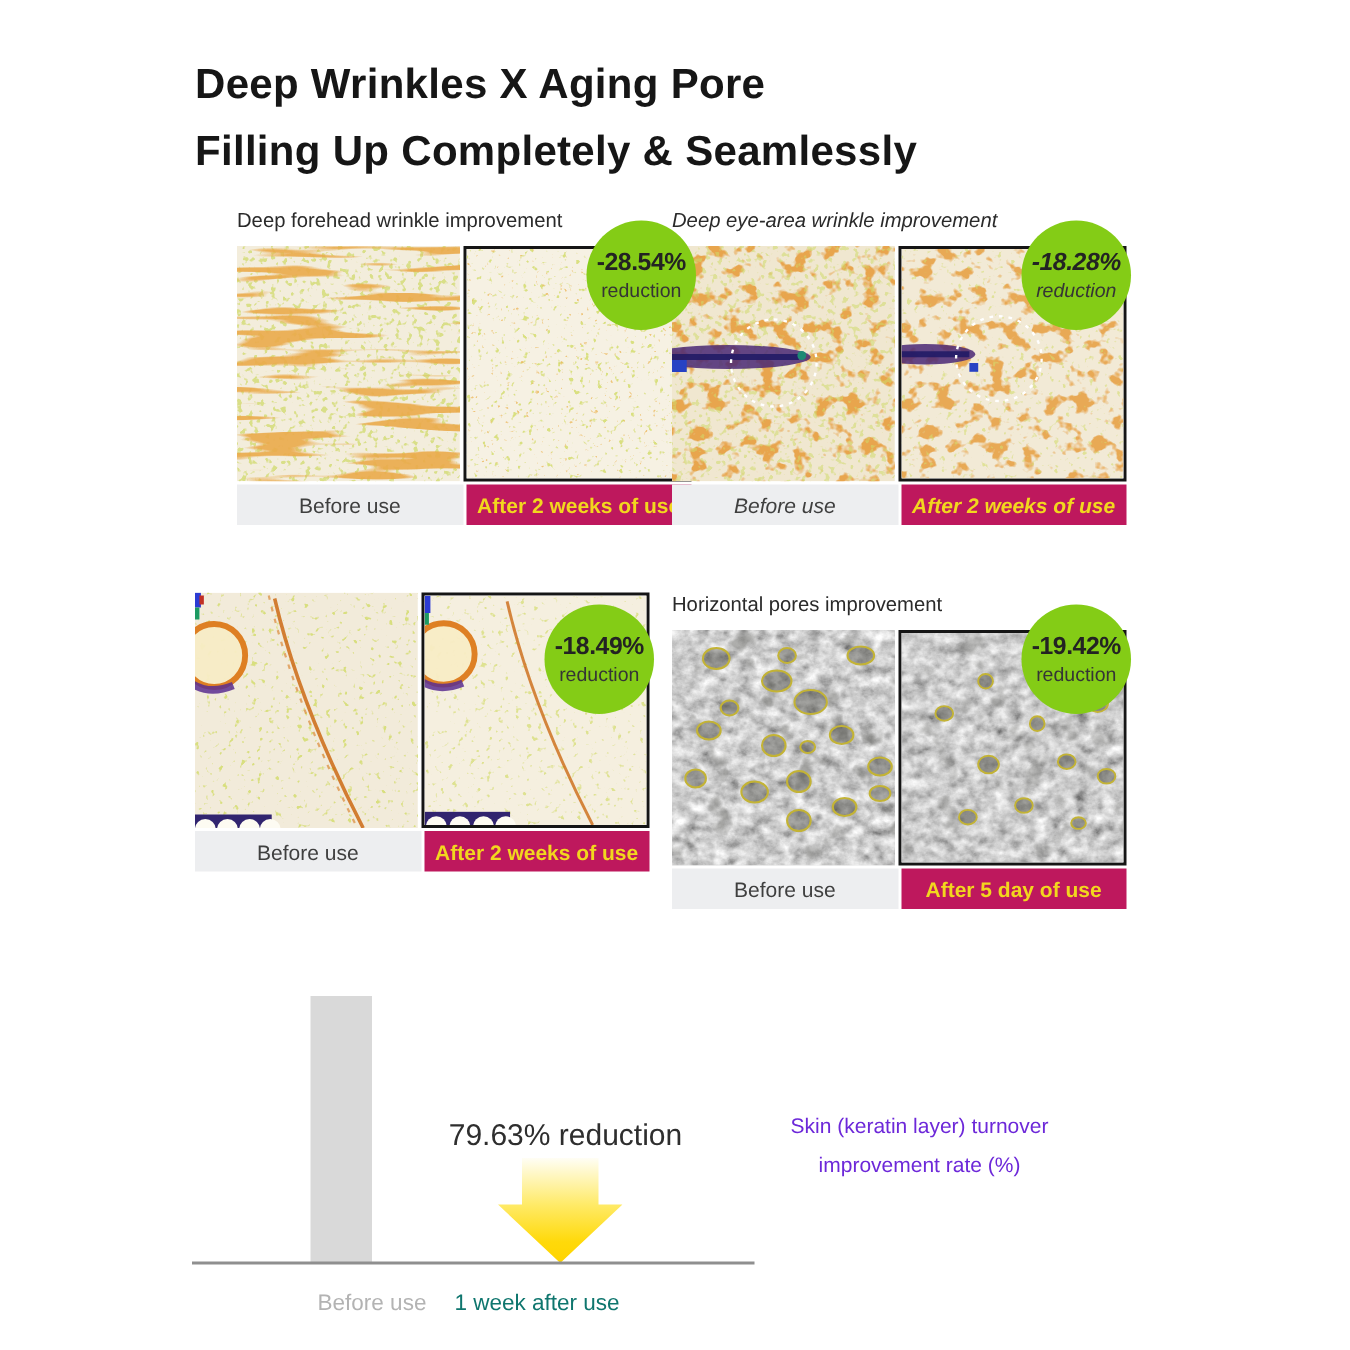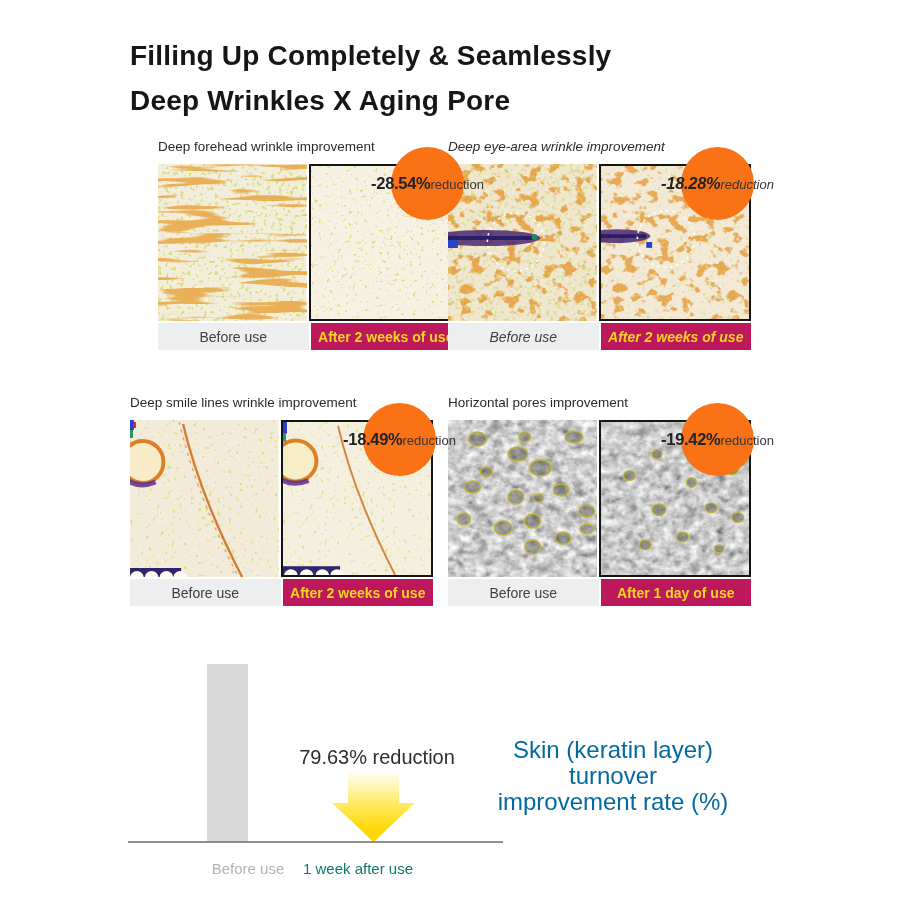--- a/index.html
+++ b/index.html
@@ -9,38 +9,38 @@
          font-weight:600;letter-spacing:.2px;color:#161616;}
   .panel{position:absolute;width:303px;}
   .p0{left:130px;top:139px;padding-left:28px;} .p1{left:448px;top:139px;font-style:italic;}
   .p2{left:130px;top:395px;} .p3{left:448px;top:395px;}
   .panel-label{height:16px;font-size:13.5px;color:#2a2a2a;margin-bottom:9px;}
   .imgs{display:flex;gap:2px;height:157px;}
   .cell{flex:1;overflow:hidden;}
   .cell svg{display:block;width:100%;height:100%;}
   .cell.after{border:2px solid #151515;box-sizing:border-box;}
   .badge{position:absolute;top:8px;right:-3px;width:73px;height:73px;border-radius:50%;
-         background:#f97316;display:flex;flex-direction:row;align-items:center;
+         background:#84cc16;display:flex;flex-direction:column;align-items:center;
          justify-content:center;z-index:5;}
   .badge-value{font-size:16.5px;font-weight:700;color:#232323;letter-spacing:-.3px;}
   .badge-caption{font-size:13px;color:#353535;margin-top:1px;}
   .bars{display:flex;gap:2px;margin-top:2px;height:27px;}
   .bar{flex:1;display:flex;align-items:center;justify-content:center;font-size:14px;}
   .before-bar{background:#EDEEF0;color:#3f3f3f;}
   .after-bar{background:#be185d;color:#F2D71E;font-weight:700;}
   .chart-bar{position:absolute;left:207px;top:664px;width:41px;height:178px;background:#D9D9D9;}
   .chart-annotation{position:absolute;left:292px;top:746px;width:170px;text-align:center;
                     font-size:20px;color:#2e2e2e;}
   .chart-arrow{position:absolute;left:332px;top:772px;}
   .chart-axis{position:absolute;left:128px;top:841px;width:375px;height:2px;background:#8F8F8F;}
   .axis-label{position:absolute;top:860px;font-size:15px;text-align:center;}
   .axis-before{left:188px;width:120px;color:#B3B3B3;}
   .axis-after{left:293px;width:130px;color:#0f766e;}
   .chart-title{position:absolute;left:468px;top:737px;width:290px;text-align:center;
-               font-size:24px;line-height:26px;color:#0369a1;}
+               font-size:14px;line-height:26px;color:#6d28d9;}
   .defs{position:absolute;width:0;height:0;overflow:hidden;}
 </style>
 </head>
 <body>
 
 <div class="page">
 
   <svg class="defs" aria-hidden="true">
     <defs>
       <linearGradient id="arrowGrad" x1="0" y1="0" x2="0" y2="1">
@@ -88,22 +88,22 @@
         </feComponentTransfer>
       </filter>
       <filter id="fDarkBlotch" x="0" y="0" width="100%" height="100%">
         <feTurbulence type="fractalNoise" baseFrequency="0.05" numOctaves="3" seed="14"></feTurbulence>
         <feColorMatrix type="matrix" values="0 0 0 0 0.18  0 0 0 0 0.18  0 0 0 0 0.17  0 0 0 7 -4.4"></feColorMatrix>
       </filter>
     </defs>
   </svg>
 
   <div class="title">
+    <div>Deep Wrinkles X Aging Pore</div>
     <div>Filling Up Completely &amp; Seamlessly</div>
-    <div>Deep Wrinkles X Aging Pore</div>
   </div>
 
   <section class="panel p0">
     <div class="panel-label">Deep forehead wrinkle improvement</div>
     <div class="imgs">
       <div class="cell">
         <svg viewBox="0 0 151 157" preserveAspectRatio="none">
           <rect width="151" height="157" fill="#F3EDDC"></rect>
           <rect width="151" height="157" filter="url(#fGreen)" opacity="0.75"></rect>
           <rect width="151" height="157" filter="url(#fWrinkleH)" opacity="0.9"></rect>
@@ -158,21 +158,20 @@
       <div class="badge-value">-18.28%</div>
       <div class="badge-caption">reduction</div>
     </div>
     <div class="bars">
       <div class="bar before-bar">Before use</div>
       <div class="bar after-bar">After 2 weeks of use</div>
     </div>
   </section>
 
   <section class="panel p2">
-    <div class="panel-label">Deep smile lines wrinkle improvement</div>
     <div class="imgs">
       <div class="cell">
         <svg viewBox="0 0 151 157" preserveAspectRatio="none">
           <rect width="151" height="157" fill="#F2EBDA"></rect>
           <rect width="151" height="157" filter="url(#fGreenLite)" opacity="0.85"></rect>
           <path d="M54,4 C64,46 82,96 114,157" fill="none" stroke="#CC6A14" stroke-width="2.4" opacity="0.85"></path>
           <path d="M50,2 C60,44 78,94 110,157" fill="none" stroke="#D77A1E" stroke-width="1.5" stroke-dasharray="3 5" opacity="0.6"></path>
           <circle cx="13" cy="42" r="21" fill="#F8EDC6" stroke="#DD7A1A" stroke-width="4" opacity="0.95"></circle>
           <path d="M-8,56 Q6,70 26,62" stroke="#5A2E91" stroke-width="5" fill="none" opacity="0.85"></path>
           <rect x="0" y="0" width="4" height="10" fill="#2B3BD4"></rect>
@@ -264,21 +263,21 @@
           </g>
         </svg>
       </div>
     </div>
     <div class="badge">
       <div class="badge-value">-19.42%</div>
       <div class="badge-caption">reduction</div>
     </div>
     <div class="bars">
       <div class="bar before-bar">Before use</div>
-      <div class="bar after-bar">After 1 day of use</div>
+      <div class="bar after-bar">After 5 day of use</div>
     </div>
   </section>
 
   <section>
     <div class="chart-bar"></div>
     <div class="chart-annotation">79.63% reduction</div>
     <svg class="chart-arrow" width="83" height="70" viewBox="0 0 83 70">
       <path d="M16,0 H67 V31 H83 L41.5,70 L0,31 H16 Z" fill="url(#arrowGrad)"></path>
     </svg>
     <div class="chart-axis"></div>

